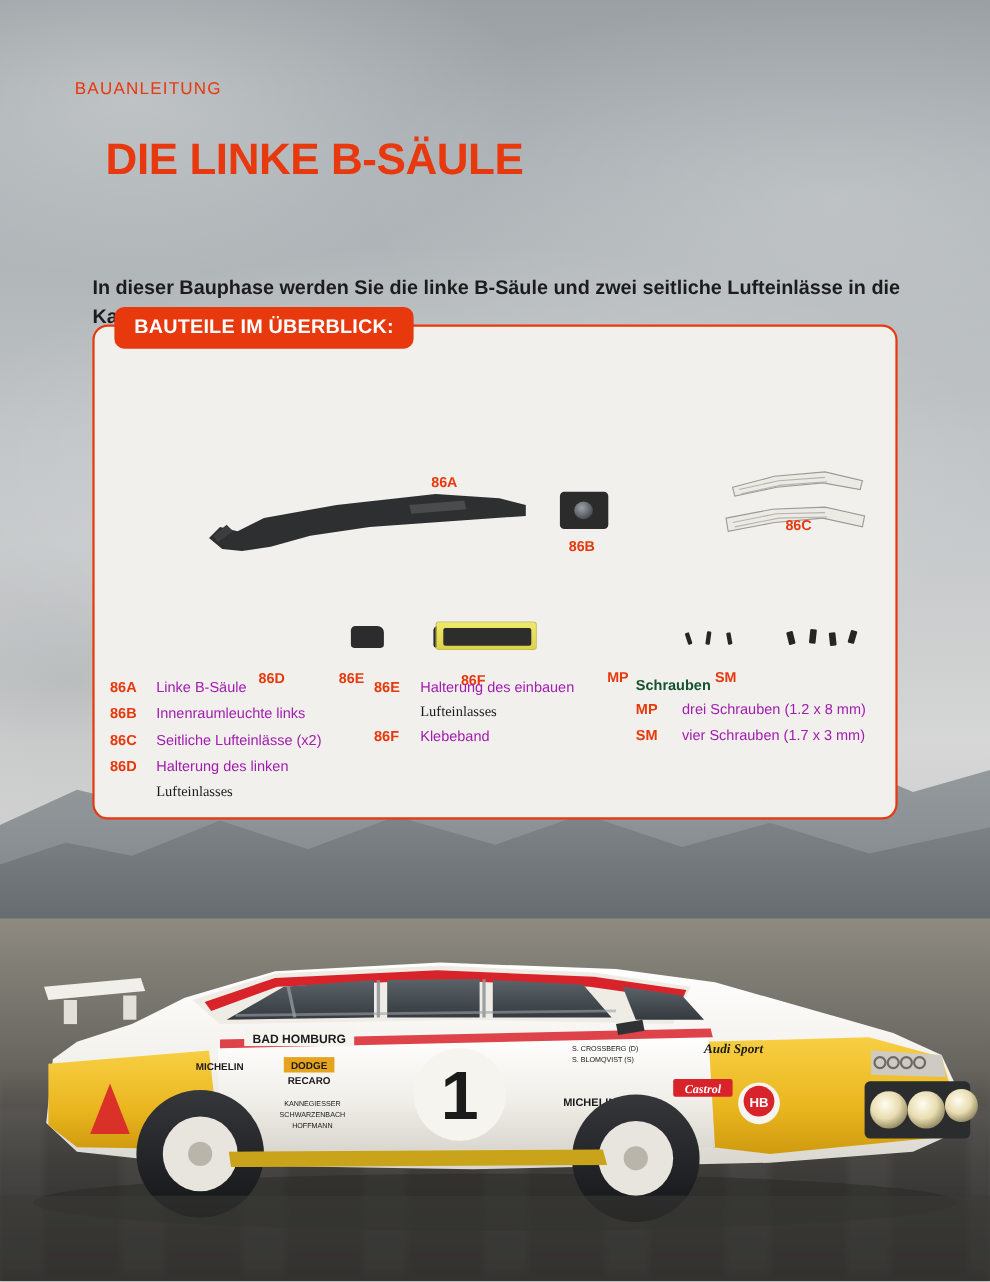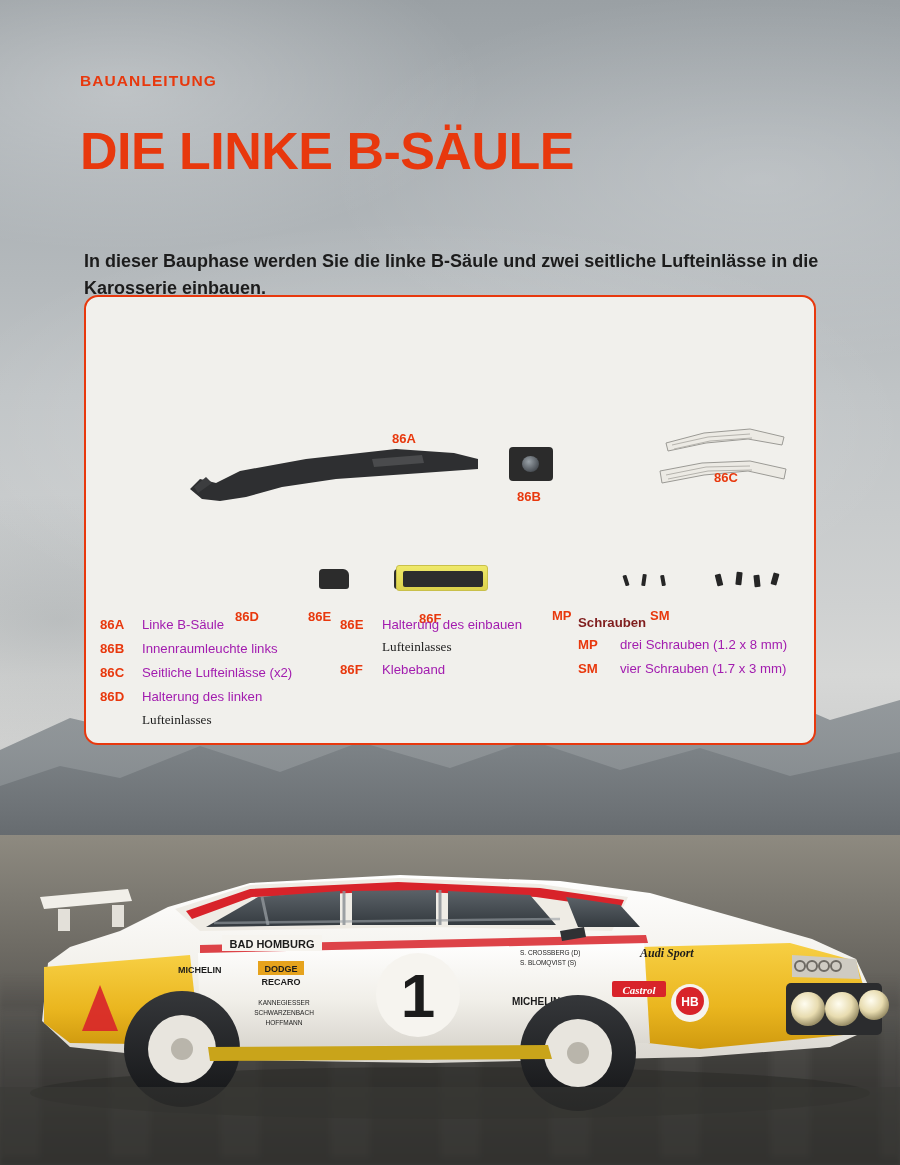--- a/index.html
+++ b/index.html
@@ -46,26 +46,26 @@
     position: absolute; left: 0; bottom: 6px; width: 900px; height: 150px;
     background: repeating-linear-gradient(90deg,
       rgba(255,255,255,0.045) 0px, rgba(255,255,255,0.045) 40px,
       rgba(0,0,0,0.0) 40px, rgba(0,0,0,0.0) 110px);
     filter: blur(3px);
   }
 
   
   .content { position: absolute; left: 0; top: 0; width: 900px; }
   .eyebrow {
-    position: absolute; left: 80px; top: 72px;
-    color: #e8380d; font-size: 15.5px; font-weight: 700; letter-spacing: 0.07em;
+    position: absolute; left: 68px; top: 72px;
+    color: #e8380d; font-size: 15.5px; font-weight: 400; letter-spacing: 0.07em;
   }
   .headline {
-    position: absolute; left: 80px; top: 124px;
-    color: #e8380d; font-size: 52px; font-weight: 700; letter-spacing: -0.01em;
+    position: absolute; left: 96px; top: 124px;
+    color: #e8380d; font-size: 40px; font-weight: 700; letter-spacing: -0.01em;
     line-height: 1.06;
   }
   .intro {
     position: absolute; left: 84px; top: 204px; width: 740px;
     color: #1c1c1c; font-size: 18px; font-weight: 700; line-height: 1.52; margin-top: 44px;
   }
 
   
   .parts-box {
     position: absolute; left: 84px; top: 295px;
@@ -124,21 +124,21 @@
   }
   .screw { position: absolute; background: #262626; border-radius: 1px; }
 
   
   .legend { position: absolute; left: 0; top: 318px; width: 732px; font-size: 13.2px; }
   .legend-col { position: absolute; }
   .leg-row { display: flex; margin-bottom: 5px; line-height: 1.45; }
   .leg-code { color: #e8380d; font-weight: 700; width: 42px; flex: none; }
   .leg-text { color: #a21caf; }
   .leg-cont { color: #1c1c1c; padding-left: 42px; font-family: Liberation Serif, serif; }
-  .leg-head { color: #7f1d1d; font-weight: 700; margin-bottom: 5px; }
+  .leg-head { color: #14532d; font-weight: 700; margin-bottom: 5px; }
 
   
   .car-wrap { position: absolute; left: 0; bottom: 0; width: 900px; height: 330px; }
 </style>
 </head>
 <body>
 
 <div class="page">
 
   <div class="sky-cloud"></div>
@@ -280,20 +280,21 @@
     </svg>
   </div>
 
   <div class="content">
 
     <div class="eyebrow">BAUANLEITUNG</div>
     <h1 class="headline">DIE LINKE B-SÄULE</h1>
     <p class="intro">In dieser Bauphase werden Sie die linke B-Säule und zwei seitliche Lufteinlässe in die Karosserie einbauen.</p>
 
     <div class="parts-box">
+      <div class="parts-title">BAUTEILE IM ÜBERBLICK:</div>
 
       <div class="parts-graphics">
 
         <svg class="pillar" viewBox="0 0 300 62">
           <path d="M4,46 L14,36 L30,40 L54,28 L120,16 L210,6 L268,10 L292,16 L292,26 L236,30 L150,36 L96,44 L60,54 L34,58 L16,56 Z" fill="#2e2f31"></path>
           <path d="M186,16 L236,12 L238,20 L188,24 Z" fill="#4a4b4d"></path>
           <path d="M8,44 L20,34 L26,40 L12,50 Z" fill="#3c3d3f"></path>
         </svg>
 
         <div class="part86b"></div>

